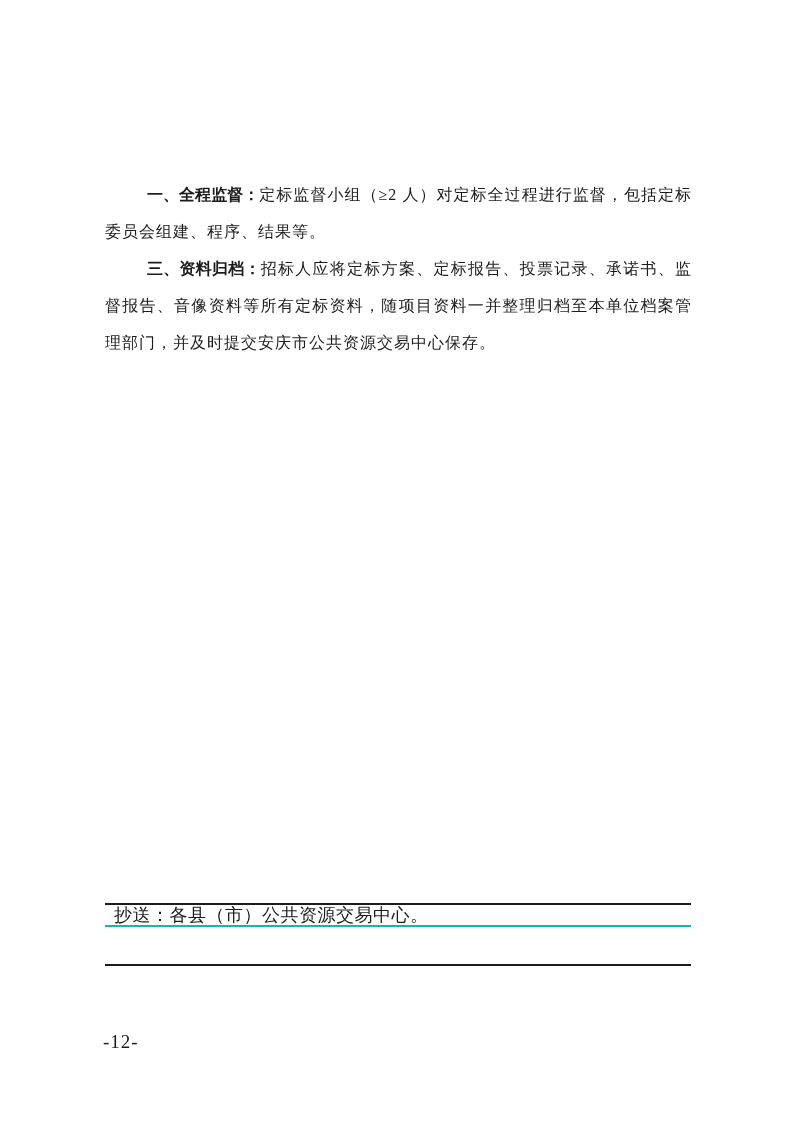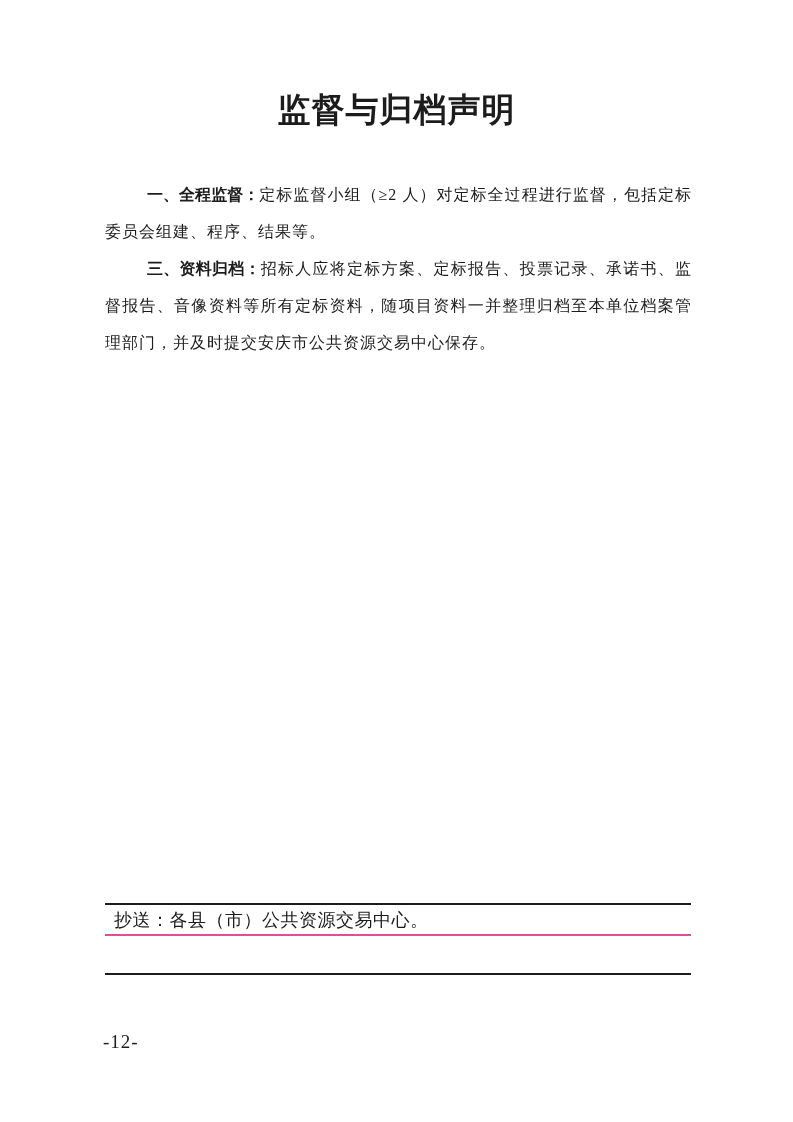--- a/index.html
+++ b/index.html
@@ -58,42 +58,41 @@
     font-size: 18px;
     letter-spacing: 0.5px;
   }
   .footer-row {
     display: flex;
     align-items: center;
     box-sizing: border-box;
     padding: 0 9px;
   }
   .footer-row.cc {
-    height: 31px;
-    border-bottom: 2px solid #ec4899;
+    height: 22px;
+    border-bottom: 2px solid #14b8a6;
   }
   .footer-row.issue {
     height: 37px;
     justify-content: space-between;
   }
   .page-number {
     position: absolute;
     left: 103px;
     top: 1031px;
     font-size: 19px;
     letter-spacing: 1px;
     font-family: "Liberation Serif", serif;
   }
 </style>
 </head>
 <body>
 
 <div class="page">
 
-  <h1 class="doc-title">监督与归档声明</h1>
 
   <div class="body-text">
     <p class="para"><span class="lead">一、全程监督：</span><span>定标监督小组（≥2 人）对定标全过程进行监督，包括定标委员会组建、程序、结果等。</span></p>
 
 
     <p class="para"><span class="lead">三、资料归档：</span><span>招标人应将定标方案、定标报告、投票记录、承诺书、监督报告、音像资料等所有定标资料，随项目资料一并整理归档至本单位档案管理部门，并及时提交安庆市公共资源交易中心保存。</span></p>
 
   </div>
 
   <div class="footer">

